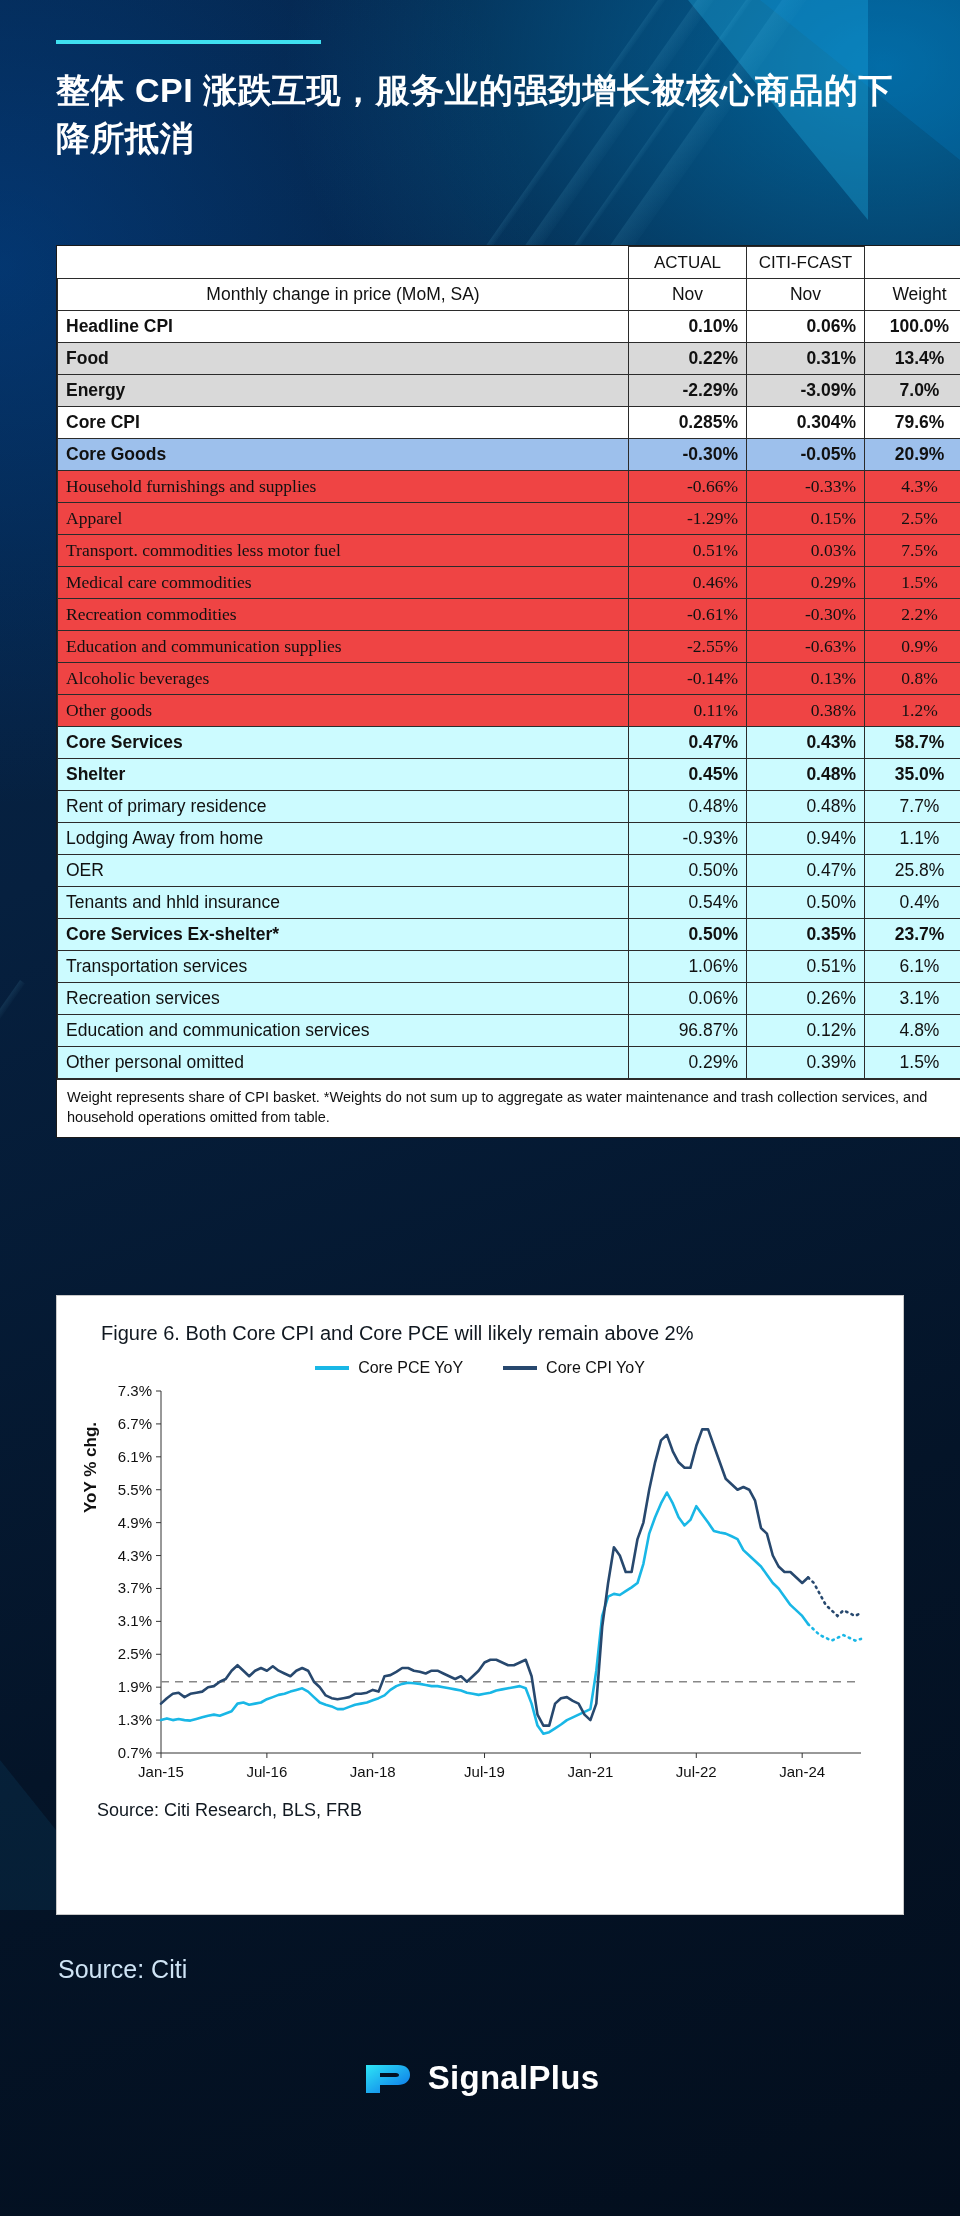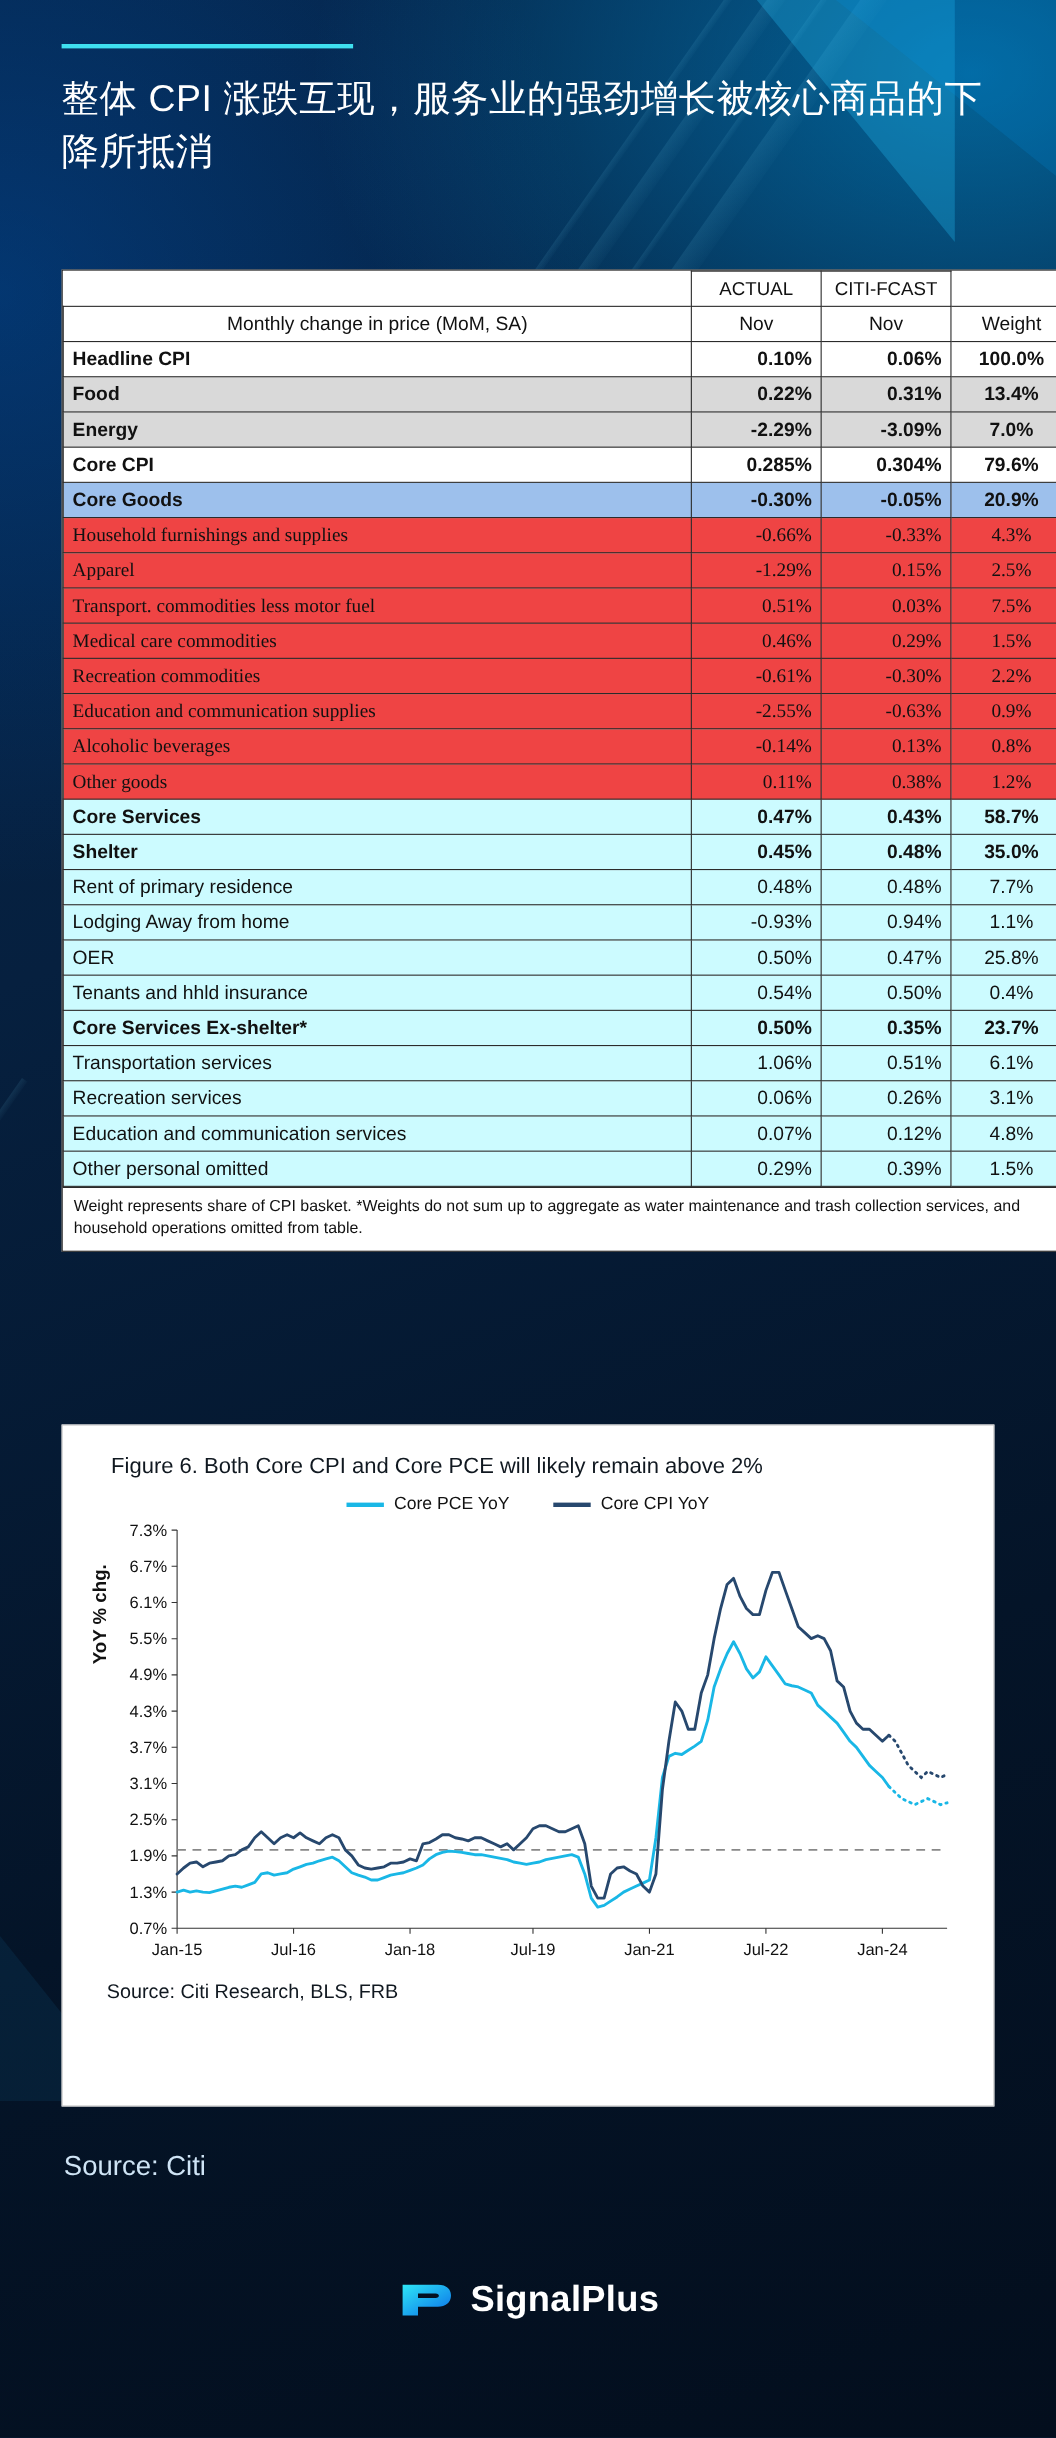--- a/index.html
+++ b/index.html
@@ -38,21 +38,21 @@
     left: 56px; top: 40px; width: 850px;
   }
   .header-bar {
     width: 265px; height: 4px;
     background: #3fe0f0;
     margin-bottom: 22px;
   }
   .header-title {
     color: #ffffff;
     font-size: 34px;
-    font-weight: normal;
+    font-weight: bold;
     line-height: 1.42;
     letter-spacing: 0.5px;
   }
   
   .table-card {
     position: absolute;
     left: 56px; top: 245px;
     width: 920px;
     background: #ffffff;
     border: 1px solid #1a1a1a;
@@ -137,21 +137,21 @@
   .outer-source {
     position: absolute;
     left: 58px; top: 1955px;
     font-size: 25px;
     color: #cfe4f5;
   }
   
   .logo-wrap {
     position: absolute;
     left: 0; right: 1px; top: 2055px;
-    display: flex; align-items: center; justify-content: center; gap: 14px; margin-top: 12px;
+    display: flex; align-items: center; justify-content: center; gap: 14px;
   }
   .logo-text {
     color: #ffffff; font-size: 33px; font-weight: bold; letter-spacing: 0.3px;
   }
 </style>
 </head>
 <body>
 
 <div class="bg-wrap">
   <div class="bg-grad"></div>
@@ -314,21 +314,21 @@
           <td class="wt">6.1%</td>
         </tr>
         <tr class="cyan">
           <td class="lbl indent">Recreation services</td>
           <td class="num">0.06%</td>
           <td class="num">0.26%</td>
           <td class="wt">3.1%</td>
         </tr>
         <tr class="cyan">
           <td class="lbl indent">Education and communication services</td>
-          <td class="num">0.07%</td>
+          <td class="num">96.87%</td>
           <td class="num">0.12%</td>
           <td class="wt">4.8%</td>
         </tr>
         <tr class="cyan">
           <td class="lbl indent">Other personal omitted</td>
           <td class="num">0.29%</td>
           <td class="num">0.39%</td>
           <td class="wt">1.5%</td>
         </tr>
       </tbody>

